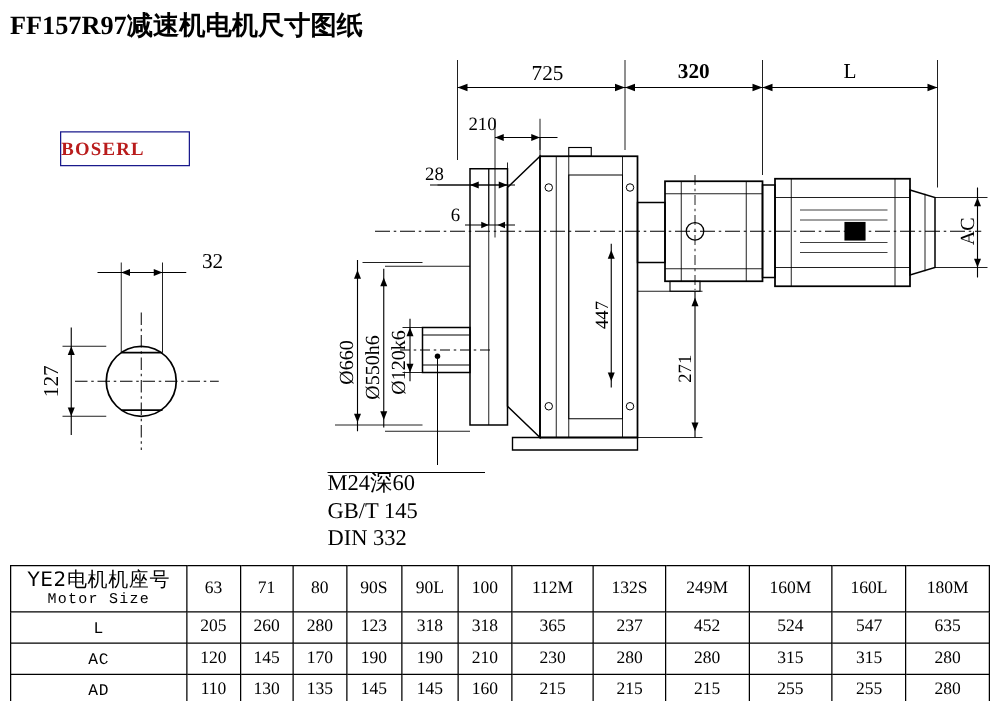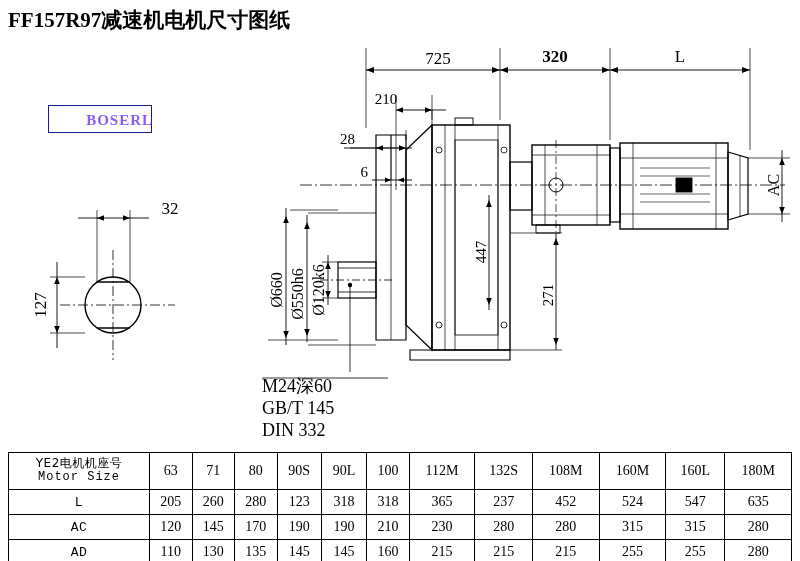--- a/index.html
+++ b/index.html
@@ -39,22 +39,22 @@
     height: 28px;
     border: 1px solid #1a1a8c;
     box-sizing: border-box;
   }
   .brand-text {
     position: absolute;
     left: 0; top: 0;
     width: 104px;
     height: 28px;
     line-height: 28px;
-    text-align: right;
-    color: #8b5cf6;
+    text-align: left;
+    color: #b91c1c;
     font-family: "Liberation Serif", serif;
     font-weight: bold;
     font-size: 15px;
     letter-spacing: 1px;
   }
   svg.draw {
     position: absolute;
     left: 0;
     top: 0;
     width: 800px;
@@ -84,21 +84,21 @@
     font-size: 13px;
     letter-spacing: 0.5px;
   }
   table.spec td.rowhead.two-line {
     line-height: 1.15;
     height: 36px;
     font-size: 13px;
   }
   .hdr-cn {
     font-family: "DejaVu Sans", sans-serif;
-    font-size: 12px;
+    font-size: 16px;
     display: block;
   }
   .hdr-en {
     font-family: "Liberation Mono", monospace;
     font-size: 12px;
     display: block;
     letter-spacing: 1px;
   }
 </style>
 </head>
@@ -326,21 +326,21 @@
           <span class="hdr-en">Motor Size</span>
         </td>
         <td>63</td>
         <td>71</td>
         <td>80</td>
         <td>90S</td>
         <td>90L</td>
         <td>100</td>
         <td>112M</td>
         <td>132S</td>
-        <td>108M</td>
+        <td>249M</td>
         <td>160M</td>
         <td>160L</td>
         <td>180M</td>
       </tr>
       <tr>
         <td class="rowhead">L</td>
         <td>205</td>
         <td>260</td>
         <td>280</td>
         <td>123</td>

